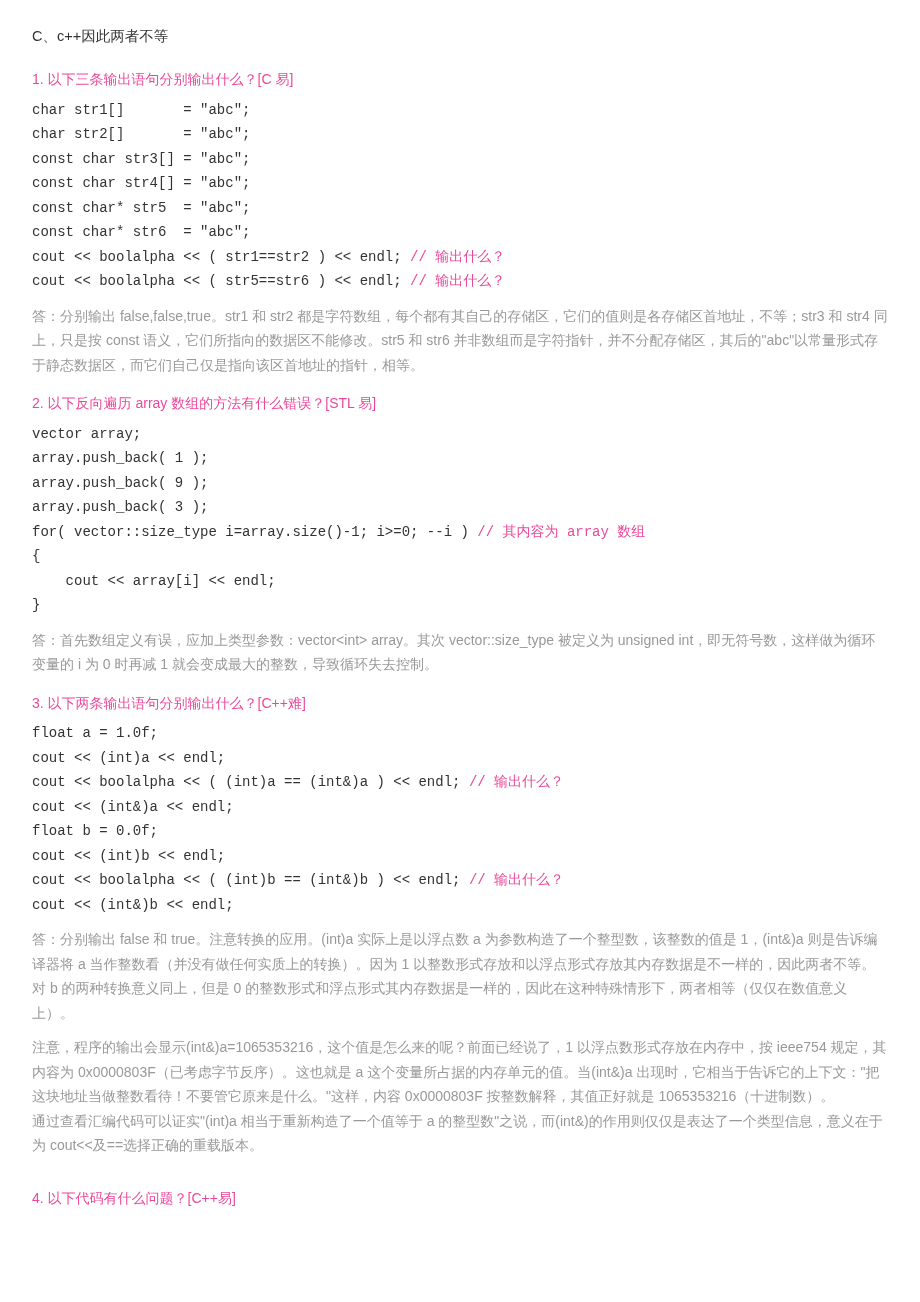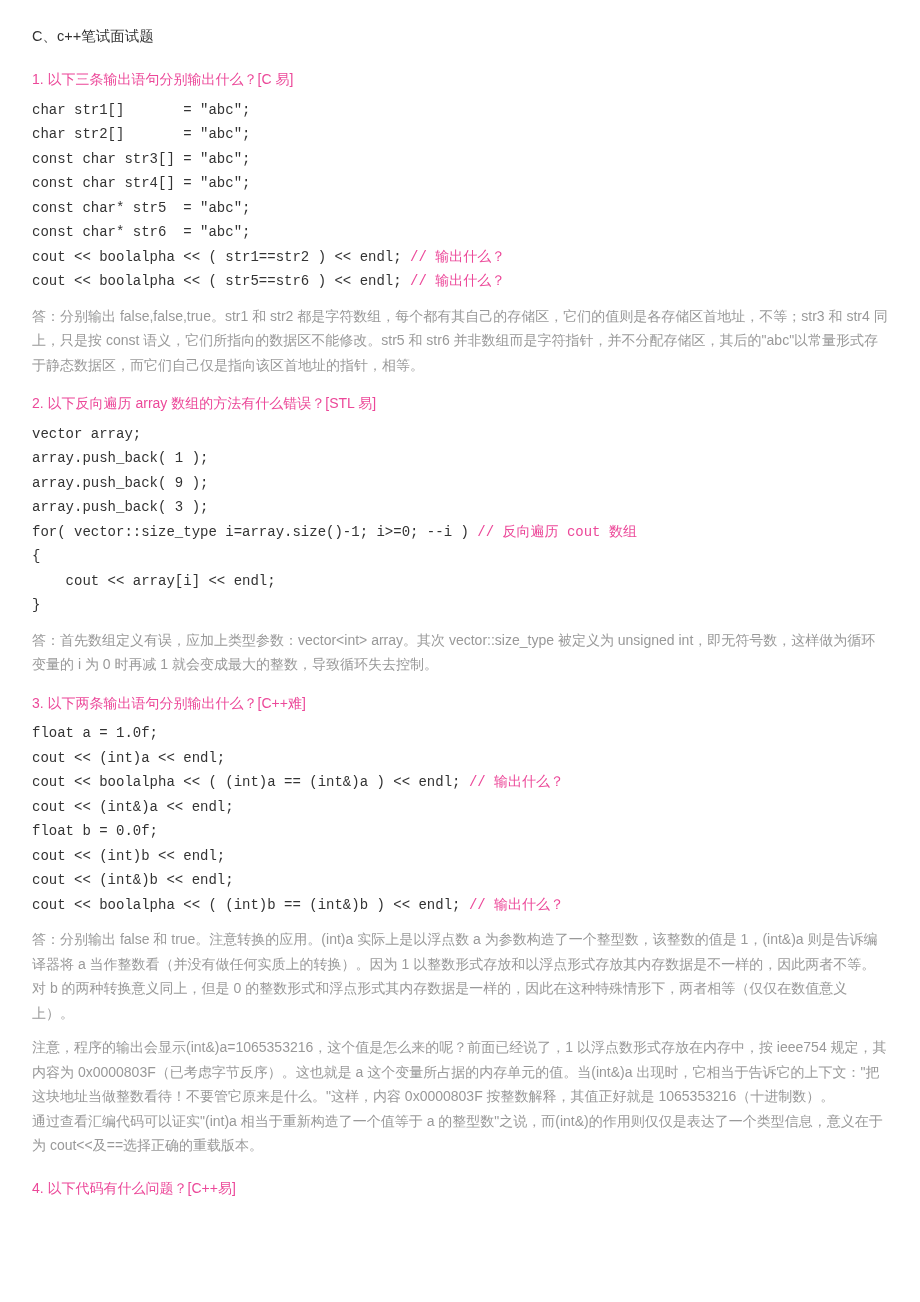--- a/index.html
+++ b/index.html
@@ -7,58 +7,58 @@
 .q-head{color:#ec4899;margin-top:14px}
 .code-line{font-family:Verdana,"Courier New",monospace;font-size:14px;color:#333;white-space:pre}
 .cmt{color:#ec4899}
 .answer{color:#999;margin-top:10px;margin-bottom:10px;line-height:1.75}
 .note{color:#999;line-height:1.75}
 .blk{margin-bottom:6px}
 </style>
 </head>
 <body>
 
-<div class="title">C、c++笔试面试题</div>
+<div class="title">C、c++因此两者不等</div>
 
 <div>
   <div class="q-head blk">1.  以下三条输出语句分别输出什么？[C 易]</div>
   <div class="code-line">char str1[]       = "abc";</div>
   <div class="code-line">char str2[]       = "abc";</div>
   <div class="code-line">const char str3[] = "abc";</div>
   <div class="code-line">const char str4[] = "abc";</div>
   <div class="code-line">const char* str5  = "abc";</div>
   <div class="code-line">const char* str6  = "abc";</div>
   <div class="code-line"><span>cout &lt;&lt; boolalpha &lt;&lt; ( str1==str2 ) &lt;&lt; endl; </span><span class="cmt">// 输出什么？</span></div>
   <div class="code-line"><span>cout &lt;&lt; boolalpha &lt;&lt; ( str5==str6 ) &lt;&lt; endl; </span><span class="cmt">// 输出什么？</span></div>
   <div class="answer">答：分别输出 false,false,true。str1 和 str2 都是字符数组，每个都有其自己的存储区，它们的值则是各存储区首地址，不等；str3 和 str4 同上，只是按 const 语义，它们所指向的数据区不能修改。str5 和 str6 并非数组而是字符指针，并不分配存储区，其后的"abc"以常量形式存于静态数据区，而它们自己仅是指向该区首地址的指针，相等。</div>
 </div>
 
 <div>
   <div class="q-head blk">2.  以下反向遍历 array 数组的方法有什么错误？[STL 易]</div>
   <div class="code-line">vector array;</div>
   <div class="code-line">array.push_back( 1 );</div>
   <div class="code-line">array.push_back( 9 );</div>
   <div class="code-line">array.push_back( 3 );</div>
-  <div class="code-line"><span>for( vector::size_type i=array.size()-1; i&gt;=0; --i ) </span><span class="cmt">// 反向遍历 cout 数组</span></div>
+  <div class="code-line"><span>for( vector::size_type i=array.size()-1; i&gt;=0; --i ) </span><span class="cmt">// 其内容为 array 数组</span></div>
   <div class="code-line">{</div>
   <div class="code-line">    cout &lt;&lt; array[i] &lt;&lt; endl;</div>
   <div class="code-line">}</div>
   <div class="answer">答：首先数组定义有误，应加上类型参数：vector&lt;int&gt; array。其次 vector::size_type 被定义为 unsigned int，即无符号数，这样做为循环变量的 i 为 0 时再减 1 就会变成最大的整数，导致循环失去控制。</div>
 </div>
 
 <div>
   <div class="q-head blk">3.  以下两条输出语句分别输出什么？[C++难]</div>
   <div class="code-line">float a = 1.0f;</div>
   <div class="code-line">cout &lt;&lt; (int)a &lt;&lt; endl;</div>
   <div class="code-line"><span>cout &lt;&lt; boolalpha &lt;&lt; ( (int)a == (int&amp;)a ) &lt;&lt; endl; </span><span class="cmt">// 输出什么？</span></div>
   <div class="code-line">cout &lt;&lt; (int&amp;)a &lt;&lt; endl;</div>
   <div class="code-line">float b = 0.0f;</div>
   <div class="code-line">cout &lt;&lt; (int)b &lt;&lt; endl;</div>
+  <div class="code-line"><span>cout &lt;&lt; boolalpha &lt;&lt; ( (int)b == (int&amp;)b ) &lt;&lt; endl; </span><span class="cmt">// 输出什么？</span></div>
   <div class="code-line">cout &lt;&lt; (int&amp;)b &lt;&lt; endl;</div>
-  <div class="code-line"><span>cout &lt;&lt; boolalpha &lt;&lt; ( (int)b == (int&amp;)b ) &lt;&lt; endl; </span><span class="cmt">// 输出什么？</span></div>
   <div class="answer">答：分别输出 false 和 true。注意转换的应用。(int)a 实际上是以浮点数 a 为参数构造了一个整型数，该整数的值是 1，(int&amp;)a 则是告诉编译器将 a 当作整数看（并没有做任何实质上的转换）。因为 1 以整数形式存放和以浮点形式存放其内存数据是不一样的，因此两者不等。对 b 的两种转换意义同上，但是 0 的整数形式和浮点形式其内存数据是一样的，因此在这种特殊情形下，两者相等（仅仅在数值意义上）。</div>
   <div class="note">注意，程序的输出会显示(int&amp;)a=1065353216，这个值是怎么来的呢？前面已经说了，1 以浮点数形式存放在内存中，按 ieee754 规定，其内容为 0x0000803F（已考虑字节反序）。这也就是 a 这个变量所占据的内存单元的值。当(int&amp;)a 出现时，它相当于告诉它的上下文："把这块地址当做整数看待！不要管它原来是什么。"这样，内容 0x0000803F 按整数解释，其值正好就是 1065353216（十进制数）。</div>
   <div class="note">通过查看汇编代码可以证实"(int)a 相当于重新构造了一个值等于 a 的整型数"之说，而(int&amp;)的作用则仅仅是表达了一个类型信息，意义在于为 cout&lt;&lt;及==选择正确的重载版本。</div>
 </div>
 
-<div style="margin-top:18px">
+<div style="margin-top:28px">
   <div class="q-head">4.  以下代码有什么问题？[C++易]</div>
 </div>
 
 </body></html>

